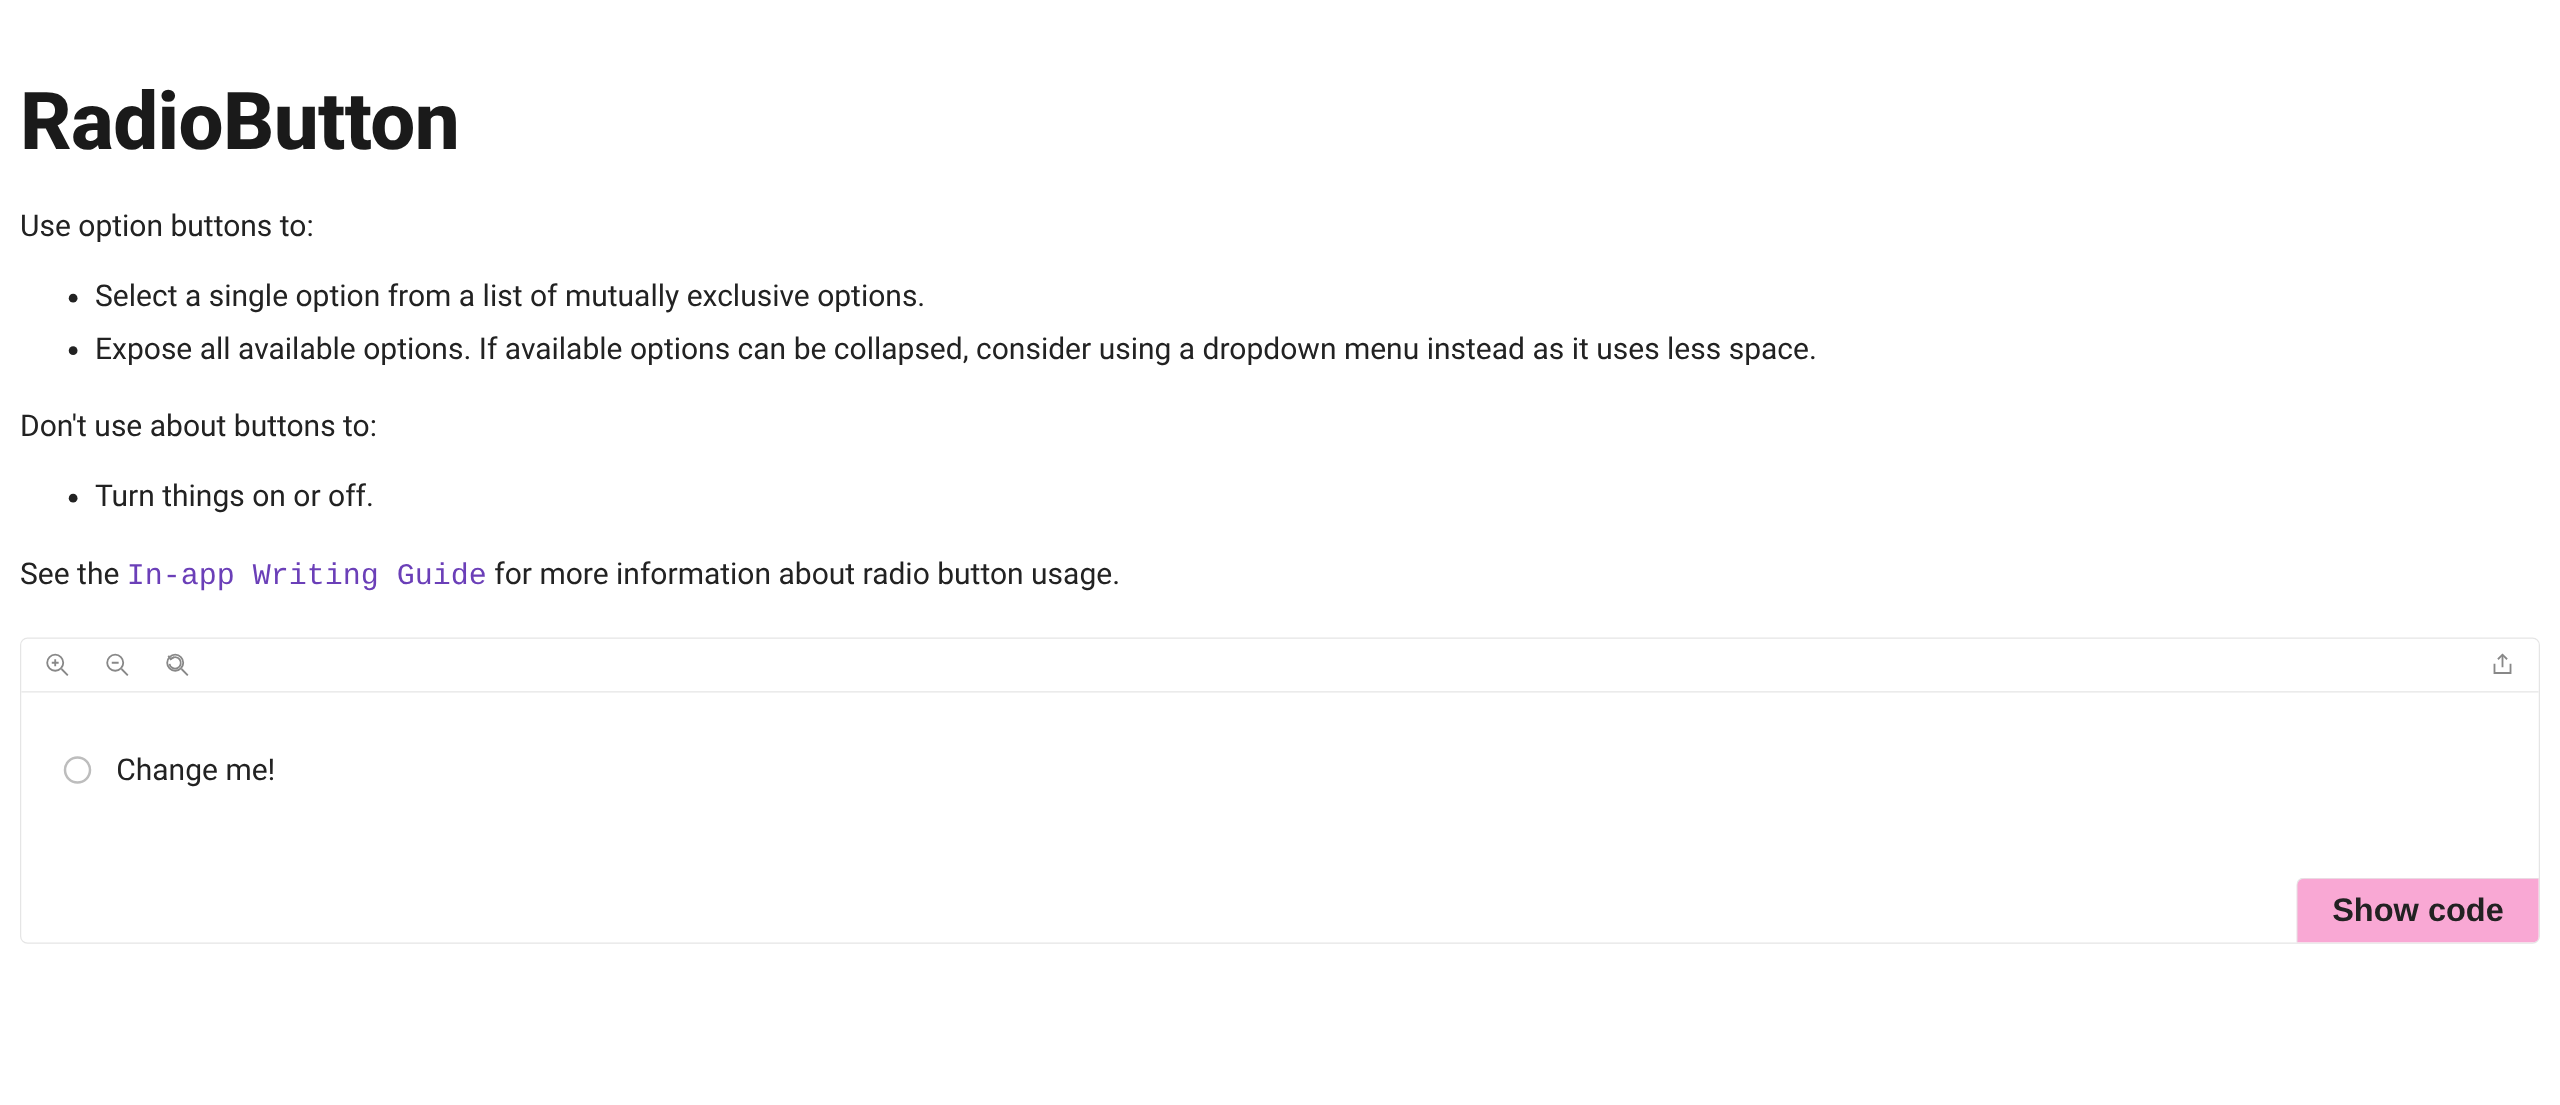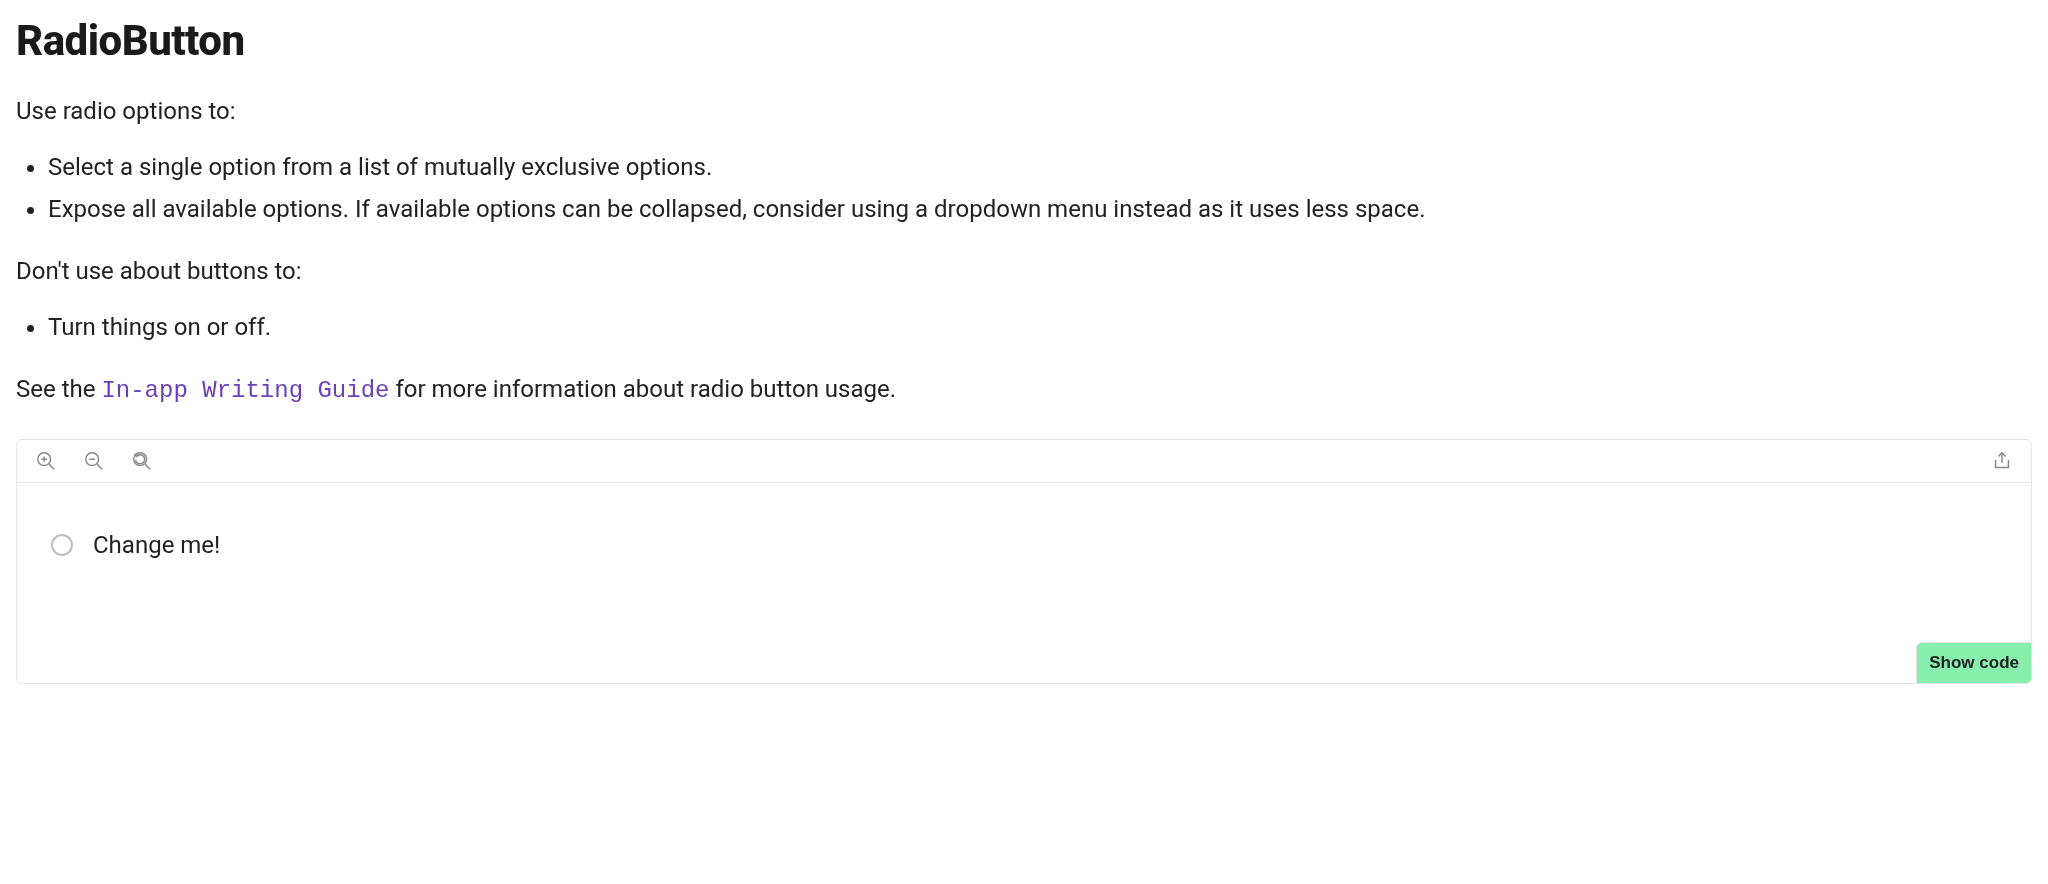--- a/index.html
+++ b/index.html
@@ -8,34 +8,35 @@
       padding: 0;
     }
     body {
       font-family: -apple-system, BlinkMacSystemFont, "Segoe UI", Roboto, Helvetica, Arial, sans-serif;
       color: #222;
       background: #fff;
       padding: 16px;
       width: 2048px;
     }
     h1 {
-      font-size: 42px;
+      font-size: 64px;
       font-weight: 800;
       color: #1a1a1a;
       margin-bottom: 28px;
       letter-spacing: -0.5px;
+      margin-top: 44px;
     }
     p {
       font-size: 24px;
       line-height: 1.5;
       margin-bottom: 20px;
       color: #222;
     }
     ul {
-      margin-left: 32px;
+      margin-left: 60px;
       margin-bottom: 26px;
     }
     ul li {
       font-size: 24px;
       line-height: 1.5;
       margin-bottom: 6px;
       color: #222;
     }
     a.inline-link {
       color: #6b3fb8;
@@ -101,35 +102,35 @@
       font-size: 24px;
       color: #222;
     }
     .show-code-btn {
       position: absolute;
       bottom: 0;
       right: 0;
       border: 1px solid #e5e5e5;
       border-right: none;
       border-bottom: none;
-      background: #86efac;
-      padding: 10px 12px;
-      font-size: 17px;
+      background: #f9a8d4;
+      padding: 10px 28px;
+      font-size: 26px;
       font-weight: 700;
       color: #222;
       border-top-left-radius: 6px;
       cursor: pointer;
     }
   </style>
 </head>
 <body>
 
 <h1>RadioButton</h1>
 
-<p>Use radio options to:</p>
+<p>Use option buttons to:</p>
 
 <ul>
   <li>Select a single option from a list of mutually exclusive options.</li>
   <li>Expose all available options. If available options can be collapsed, consider using a dropdown menu instead as it uses less space.</li>
 </ul>
 
 <p>Don't use about buttons to:</p>
 
 <ul>
   <li>Turn things on or off.</li>

